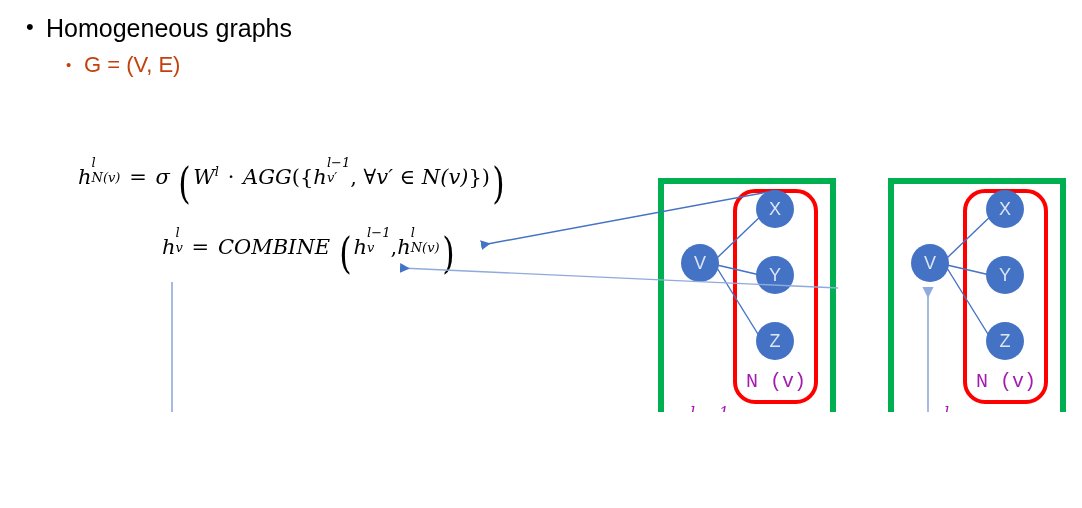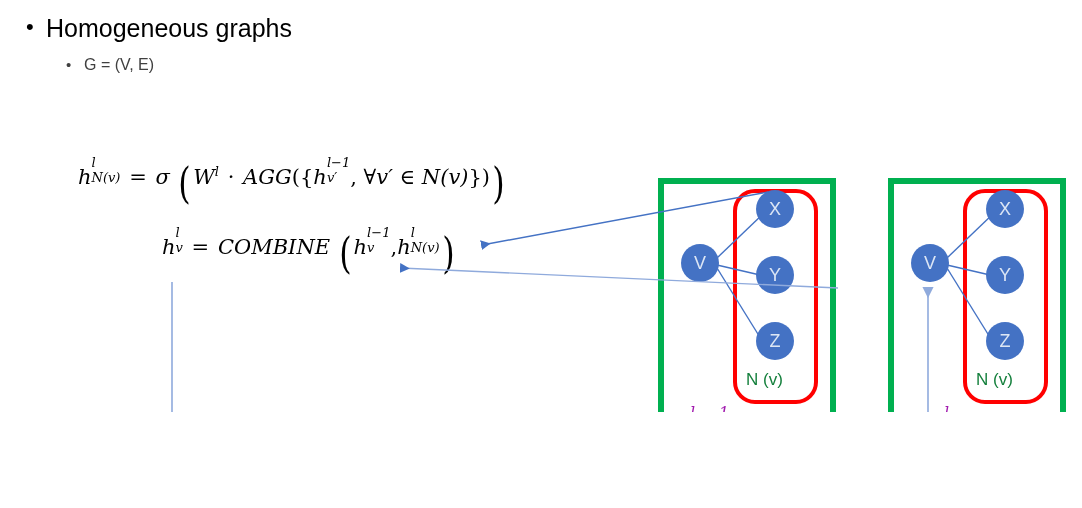--- a/index.html
+++ b/index.html
@@ -37,23 +37,23 @@
     content: "•";
     position: absolute;
     left: 4px;
     top: -1px;
     font-size: 22px;
     line-height: 36px;
   }
   .bullet-l2 {
     position: relative;
     padding-left: 62px;
-    font-size: 16px;
+    font-size: 22px;
     line-height: 30px;
-    color: #404040;
+    color: #c2410c;
     white-space: nowrap;
   }
   .bullet-l2::before {
     content: "•";
     position: absolute;
     left: 44px;
     top: 0px;
     font-size: 15px;
     line-height: 30px;
   }
@@ -115,23 +115,23 @@
     color: #DCE6F5;
     display: flex;
     align-items: center;
     justify-content: center;
     font-family: "Liberation Sans", sans-serif;
     font-size: 18px;
     box-sizing: border-box;
   }
   .nv-label {
     position: absolute;
-    font-family: Liberation Sans, sans-serif;
-    font-size: 17px;
-    color: #15803d;
+    font-family: Liberation Mono, monospace;
+    font-size: 20px;
+    color: #a21caf;
     white-space: nowrap;
   }
   .layer-label {
     position: absolute;
     font-family: "DejaVu Serif", "Liberation Serif", serif;
     font-style: italic;
     font-size: 16px;
     color: #a21caf;
     white-space: nowrap;
   }

